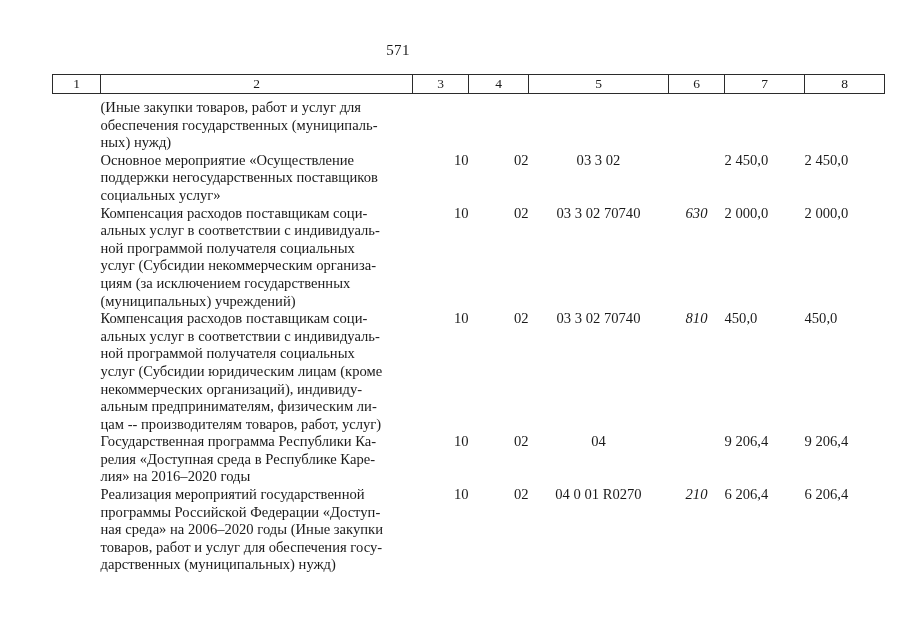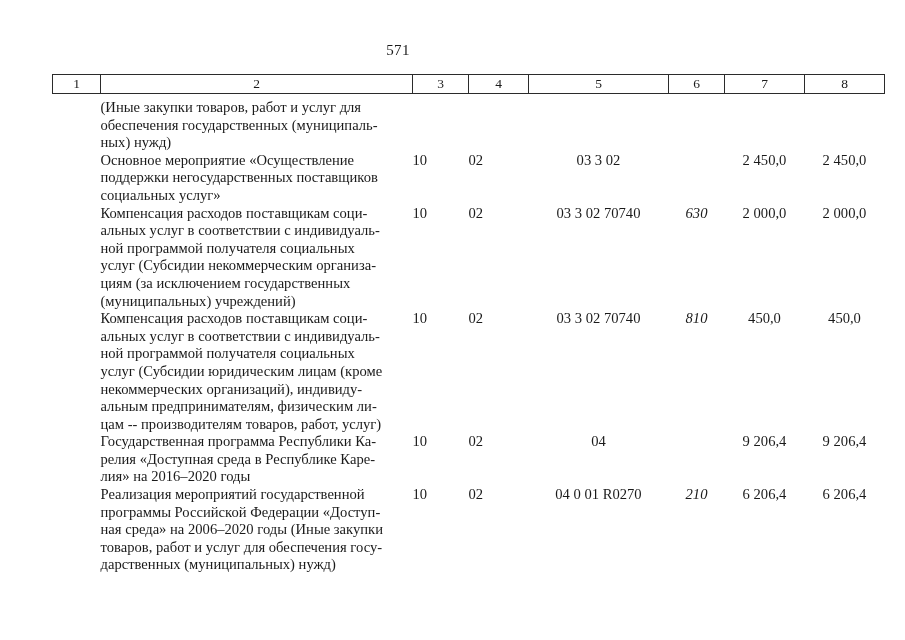--- a/index.html
+++ b/index.html
@@ -70,33 +70,33 @@
     border: none;
     padding: 0;
   }
   td.col-name {
     padding-left: 48px;
     padding-right: 4px;
     text-align: left;
     font-family: Liberation Serif, serif;
   }
   td.col-sec, td.col-sub {
-    text-align: left;
+    text-align: right;
   }
   td.col-code {
     padding-left: 14px;
     text-align: center;
     white-space: nowrap;
   }
   td.col-vid {
     text-align: center;
     font-style: italic;
   }
   td.col-sum1, td.col-sum2 {
-    text-align: center;
+    text-align: left;
     padding-right: 20px;
     white-space: nowrap;
   }
   .spacer-row td { height: 5px; line-height: 5px; font-size: 0; }
   .nm { white-space: pre-line; }
 </style>
 </head>
 <body>
 
 <div class="page">

